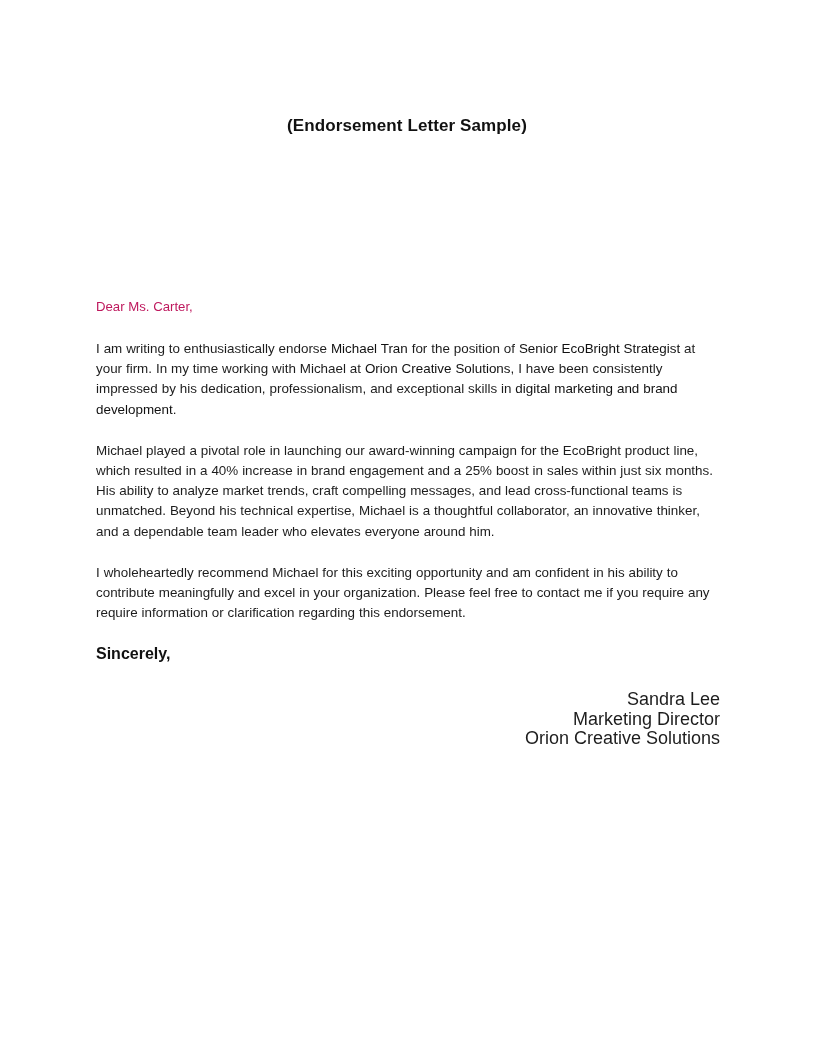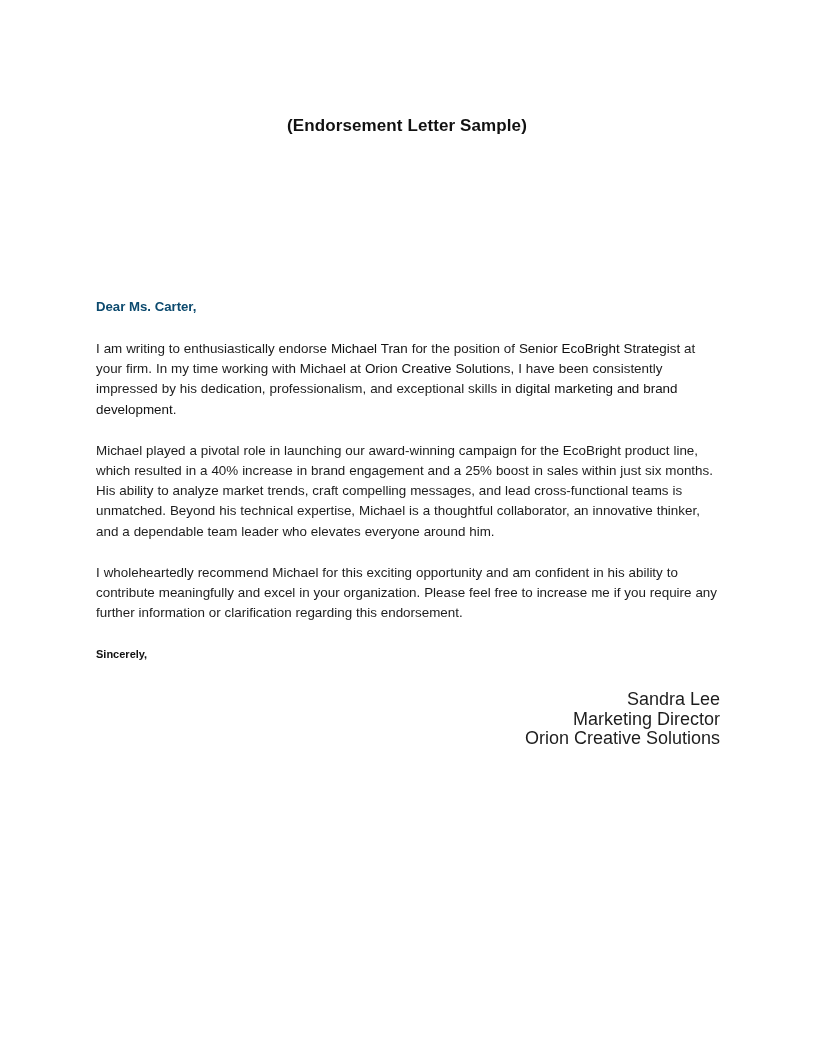--- a/index.html
+++ b/index.html
@@ -30,39 +30,39 @@
     letter-spacing: 0.1px;
   }
   .letter-body {
     position: absolute;
     left: 96px;
     top: 297px;
     width: 624px;
   }
   .salutation {
     font-size: 13.2px;
-    font-weight: bold;
-    color: #0c4a6e;
+    font-weight: normal;
+    color: #be185d;
     line-height: 20px;
     margin: 0 0 22px 0;
   }
   p.para {
     font-size: 13.4px;
     line-height: 20.2px;
     margin: 0 0 21px 0;
     color: #1d1d1d;
     text-align: left;
     word-spacing: 0.2px;
   }
   p.para b, .bold {
     font-weight: normal;
     color: #111111;
   }
   .closing {
-    font-size: 11px;
+    font-size: 16px;
     font-weight: bold;
     color: #111111;
     line-height: 20px;
     margin: 0 0 26px 0;
   }
   .signature {
     font-size: 18px;
     line-height: 19.4px;
     color: #1d1d1d;
     text-align: right;
@@ -78,21 +78,21 @@
 
   <div class="doc-title">(Endorsement Letter Sample)</div>
 
   <div class="letter-body">
 
     <div class="salutation">Dear Ms. Carter,</div>
 
     <div id="paragraph-list">
         <p class="para">I am writing to enthusiastically endorse <b>Michael Tran</b> for the position of <b>Senior EcoBright Strategist</b> at your firm. In my time working with Michael at <b>Orion Creative Solutions</b>, I have been consistently impressed by his dedication, professionalism, and exceptional skills in <b>digital marketing and brand development</b>.</p>
         <p class="para">Michael played a pivotal role in launching our award-winning campaign for the EcoBright product line, which resulted in a 40% increase in brand engagement and a 25% boost in sales within just six months. His ability to analyze market trends, craft compelling messages, and lead cross-functional teams is unmatched. Beyond his technical expertise, Michael is a thoughtful collaborator, an innovative thinker, and a dependable team leader who elevates everyone around him.</p>
-        <p class="para">I wholeheartedly recommend Michael for this exciting opportunity and am confident in his ability to contribute meaningfully and excel in your organization. Please feel free to increase me if you require any further information or clarification regarding this endorsement.</p>
+        <p class="para">I wholeheartedly recommend Michael for this exciting opportunity and am confident in his ability to contribute meaningfully and excel in your organization. Please feel free to contact me if you require any require information or clarification regarding this endorsement.</p>
       </div>
 
     <div class="closing">Sincerely,</div>
 
     <div class="signature">
       <div>Sandra Lee</div>
       <div>Marketing Director</div>
       <div>Orion Creative Solutions</div>
     </div>
 

